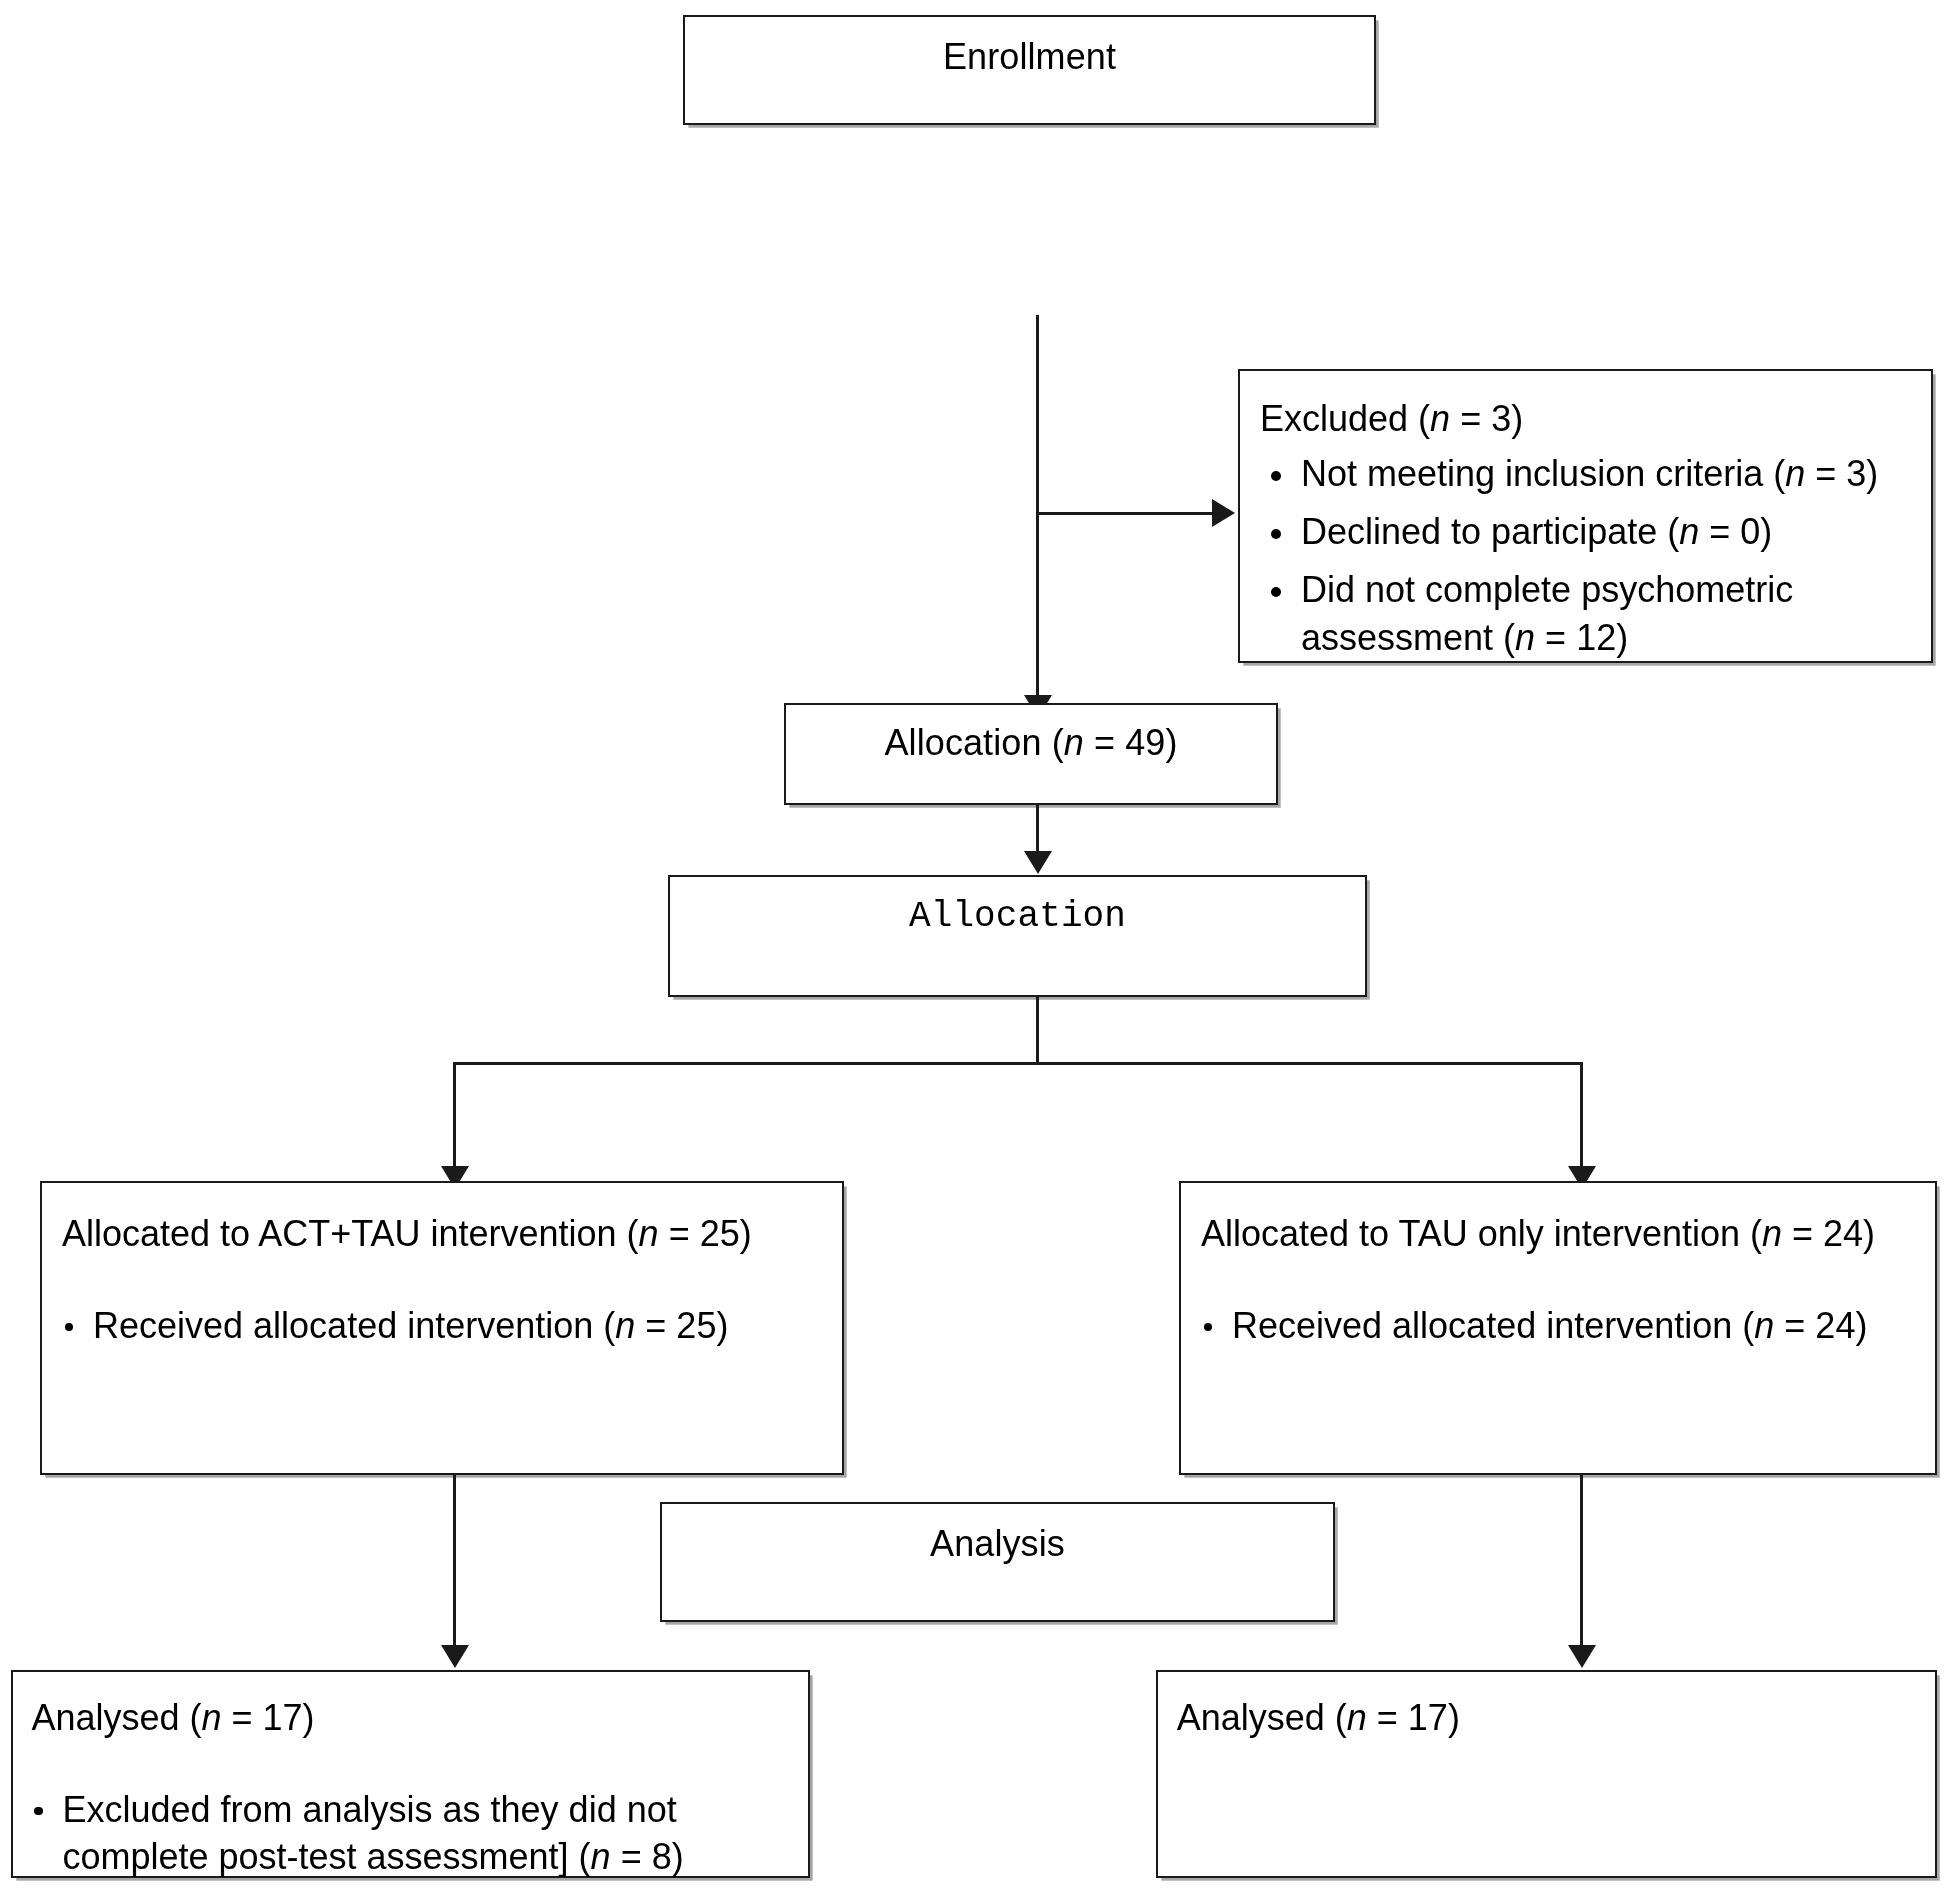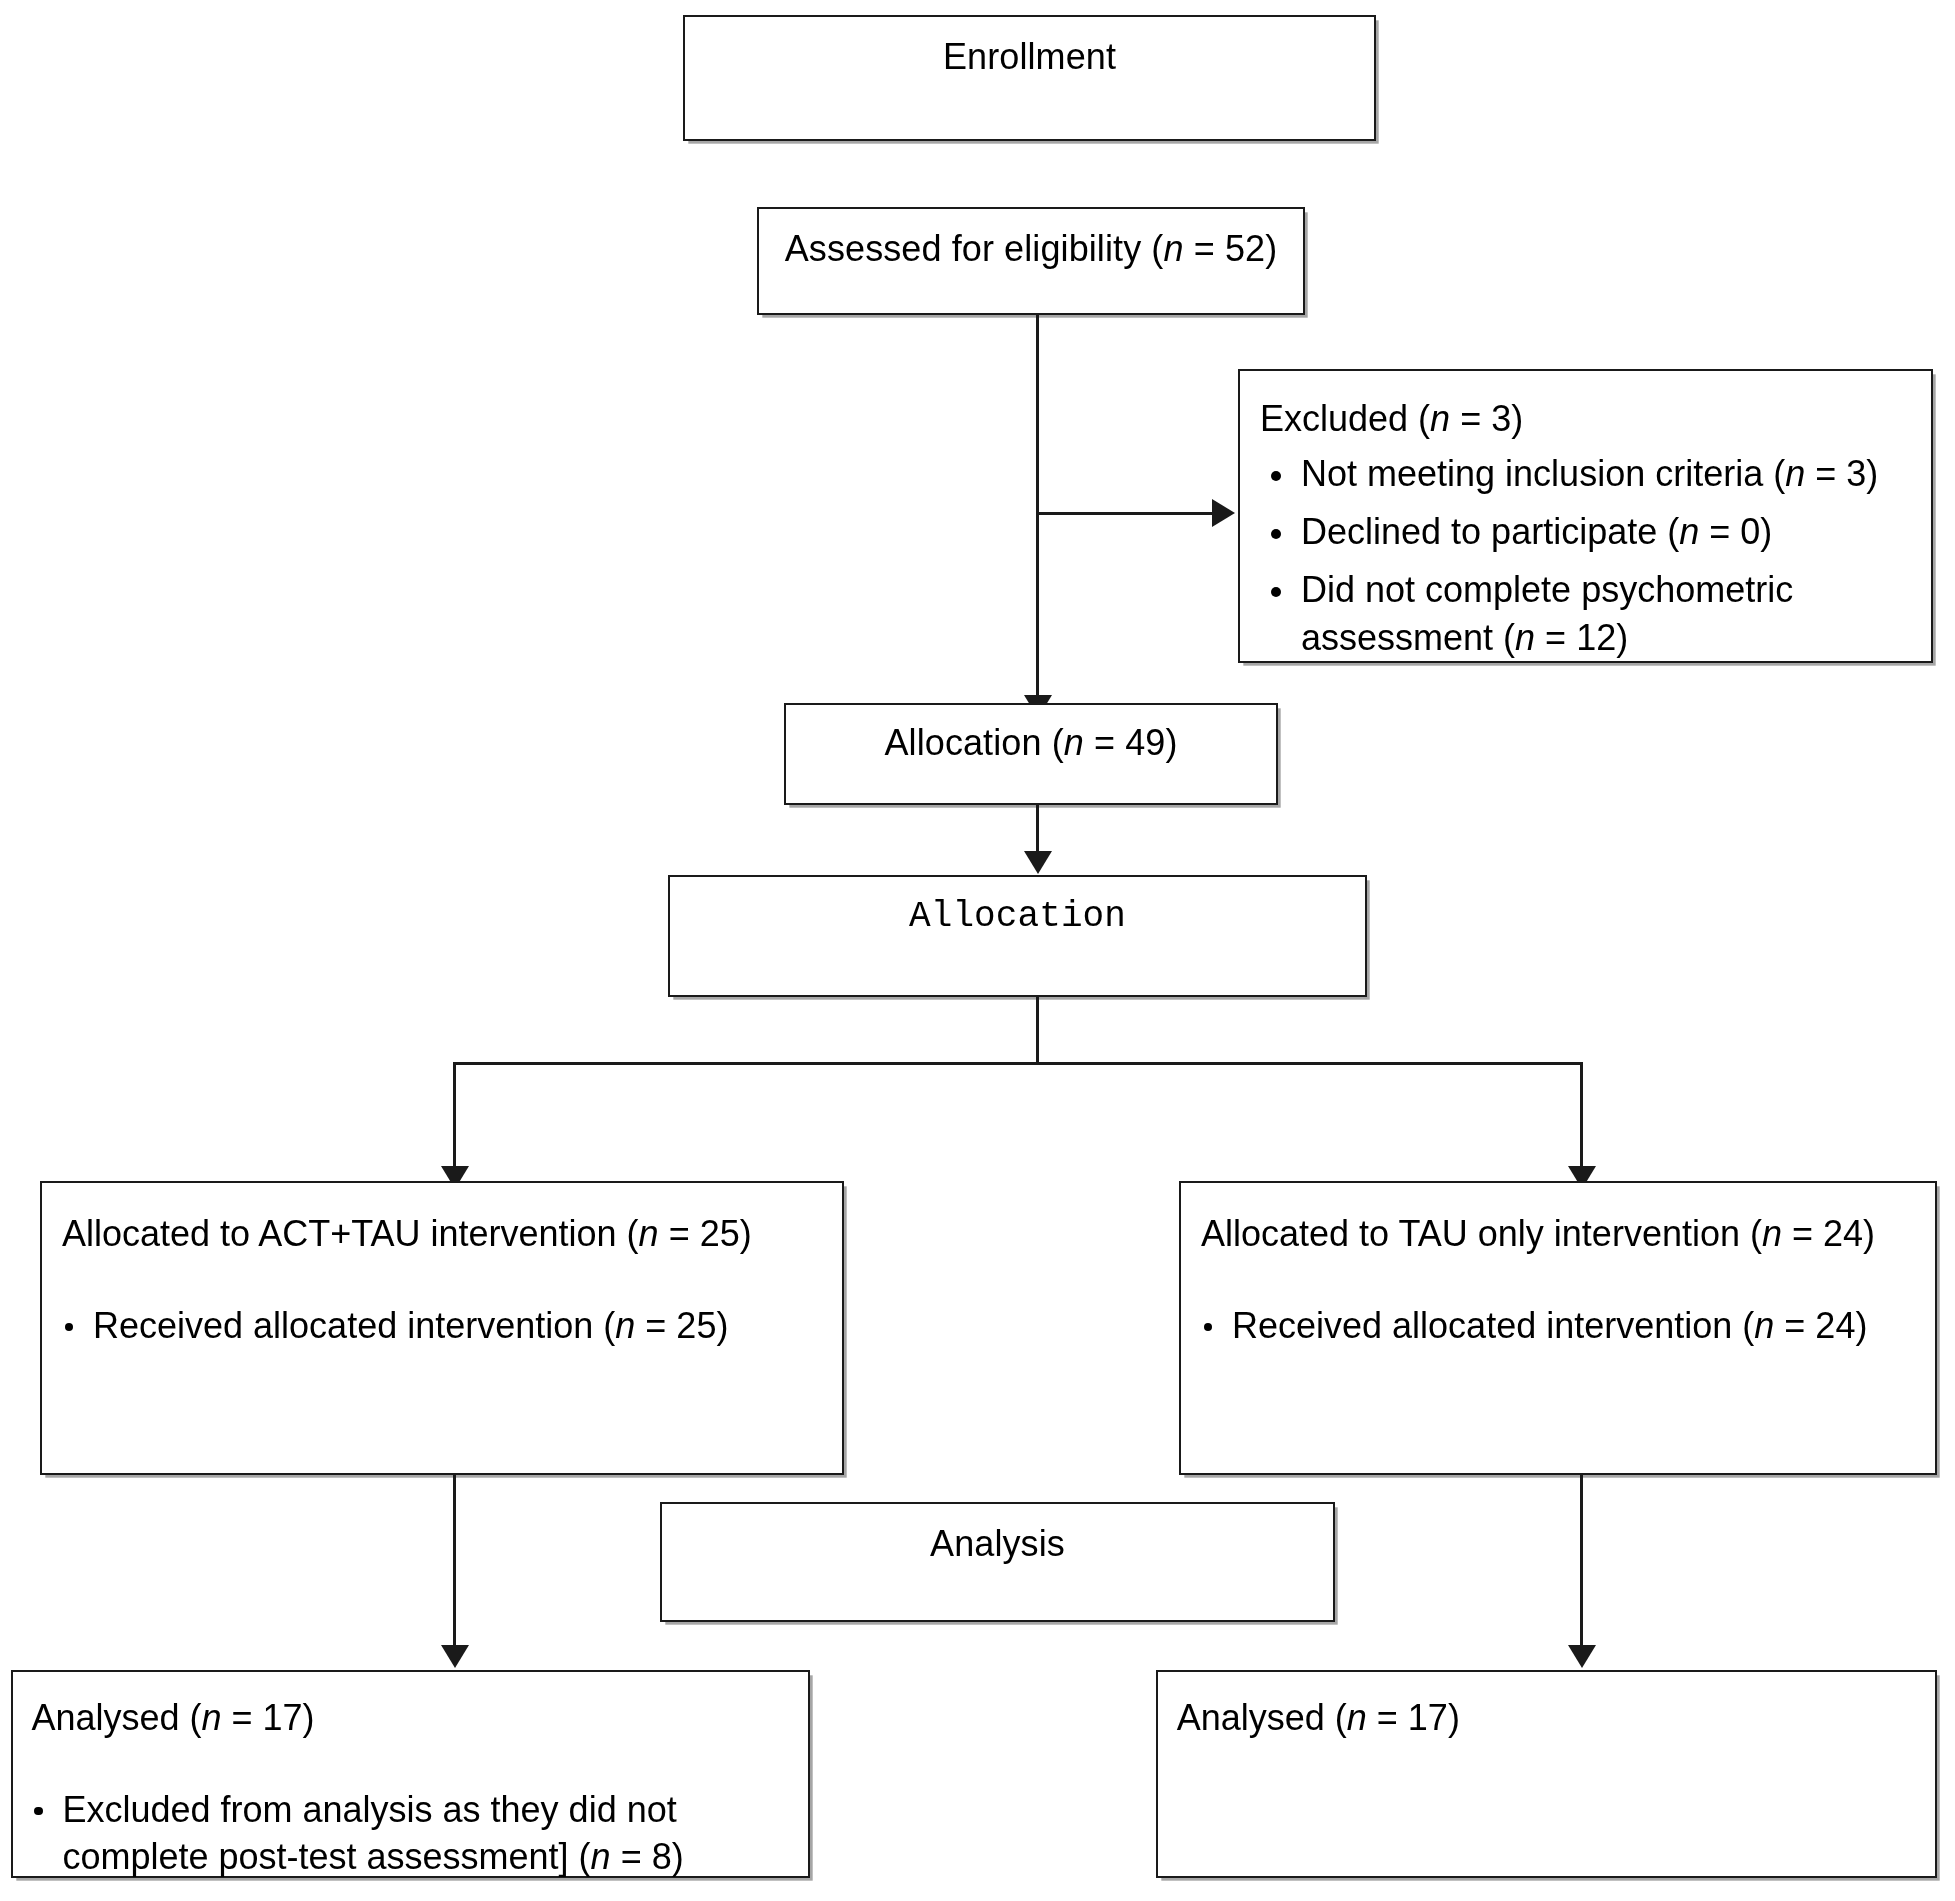--- a/index.html
+++ b/index.html
@@ -100,31 +100,26 @@
     border-top: 14px solid transparent;
     border-bottom: 14px solid transparent;
     border-left: 23px solid #1a1a1a;
   }
 </style>
 </head>
 <body>
 
 <div id="canvas">
 
-  <div class="node centered" style="left:683px; top:14.7px; width:693px; height:126px;">
+  <div class="node centered" style="left:683px; top:14.7px; width:693px; height:110px;">
     <div class="inner">
       <span class="ttl">Enrollment</span>
     </div>
   </div>
 
-  <div class="node centered" style="left:757px; top:207px; width:548px; height:108px;">
-    <div class="inner">
-      <span class="ttl"><span>Assessed for eligibility (</span><span class="ital">n</span><span> = 52)</span></span>
-    </div>
-  </div>
 
   <div class="vline" style="left:1036px; top:315px; width:3.3px; height:387px;"></div>
   <div class="arrow-down" style="left:1024px; top:695px;"></div>
 
   <div class="hline" style="left:1036px; top:512px; width:178px; height:3.3px;"></div>
   <div class="arrow-right" style="left:1212px; top:499px;"></div>
 
   <div class="node" style="left:1238px; top:369px; width:695px; height:294px;">
     <div class="inner" style="padding:25.4px 20px;border-radius:13px;">
       <div class="lead"><span>Excluded (</span><span class="ital">n</span><span> = 3)</span></div>

